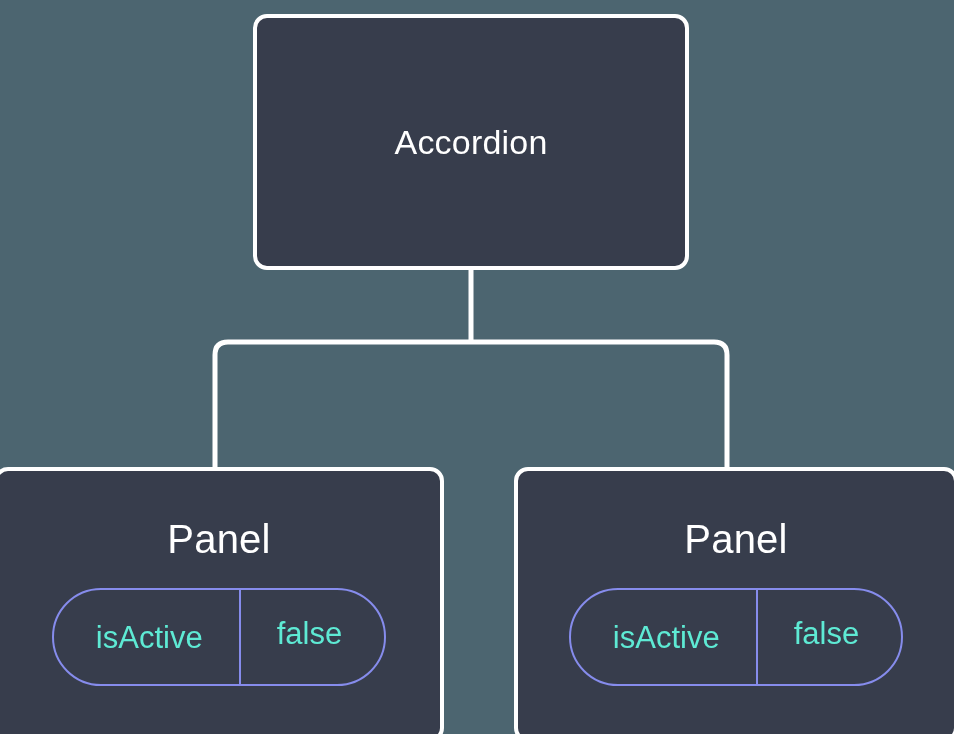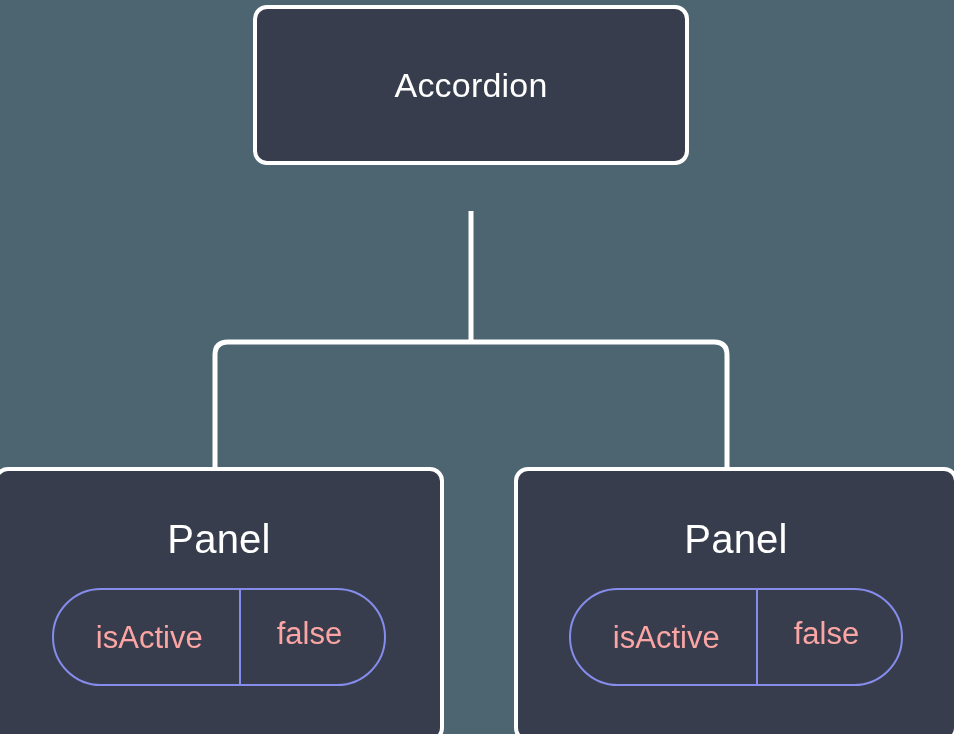--- a/index.html
+++ b/index.html
@@ -37,23 +37,23 @@
     background: #373d4c;
     border: 4px solid #ffffff;
     border-radius: 14px;
     display: flex;
     flex-direction: column;
     align-items: center;
   }
 
   .node-root {
     left: 253px;
-    top: 5px;
+    top: 14px;
     width: 436px;
-    height: 160px;
+    height: 256px;
     justify-content: center;
   }
 
   .node-panel-left {
     left: -6px;
     top: 467px;
     width: 450px;
     height: 275px;
     justify-content: flex-start;
     padding-top: 48px;
@@ -91,21 +91,21 @@
     border: 2px solid #868cec;
     border-radius: 999px;
     background: transparent;
   }
 
   .pill-key,
   .pill-val {
     display: flex;
     align-items: center;
     justify-content: center;
-    color: #fca5a5;
+    color: #5eead4;
     font-size: 31px;
     line-height: 1;
     white-space: nowrap;
     box-sizing: border-box;
   }
 
   .pill-key {
     padding: 0 36px 0 42px;
   }
 

